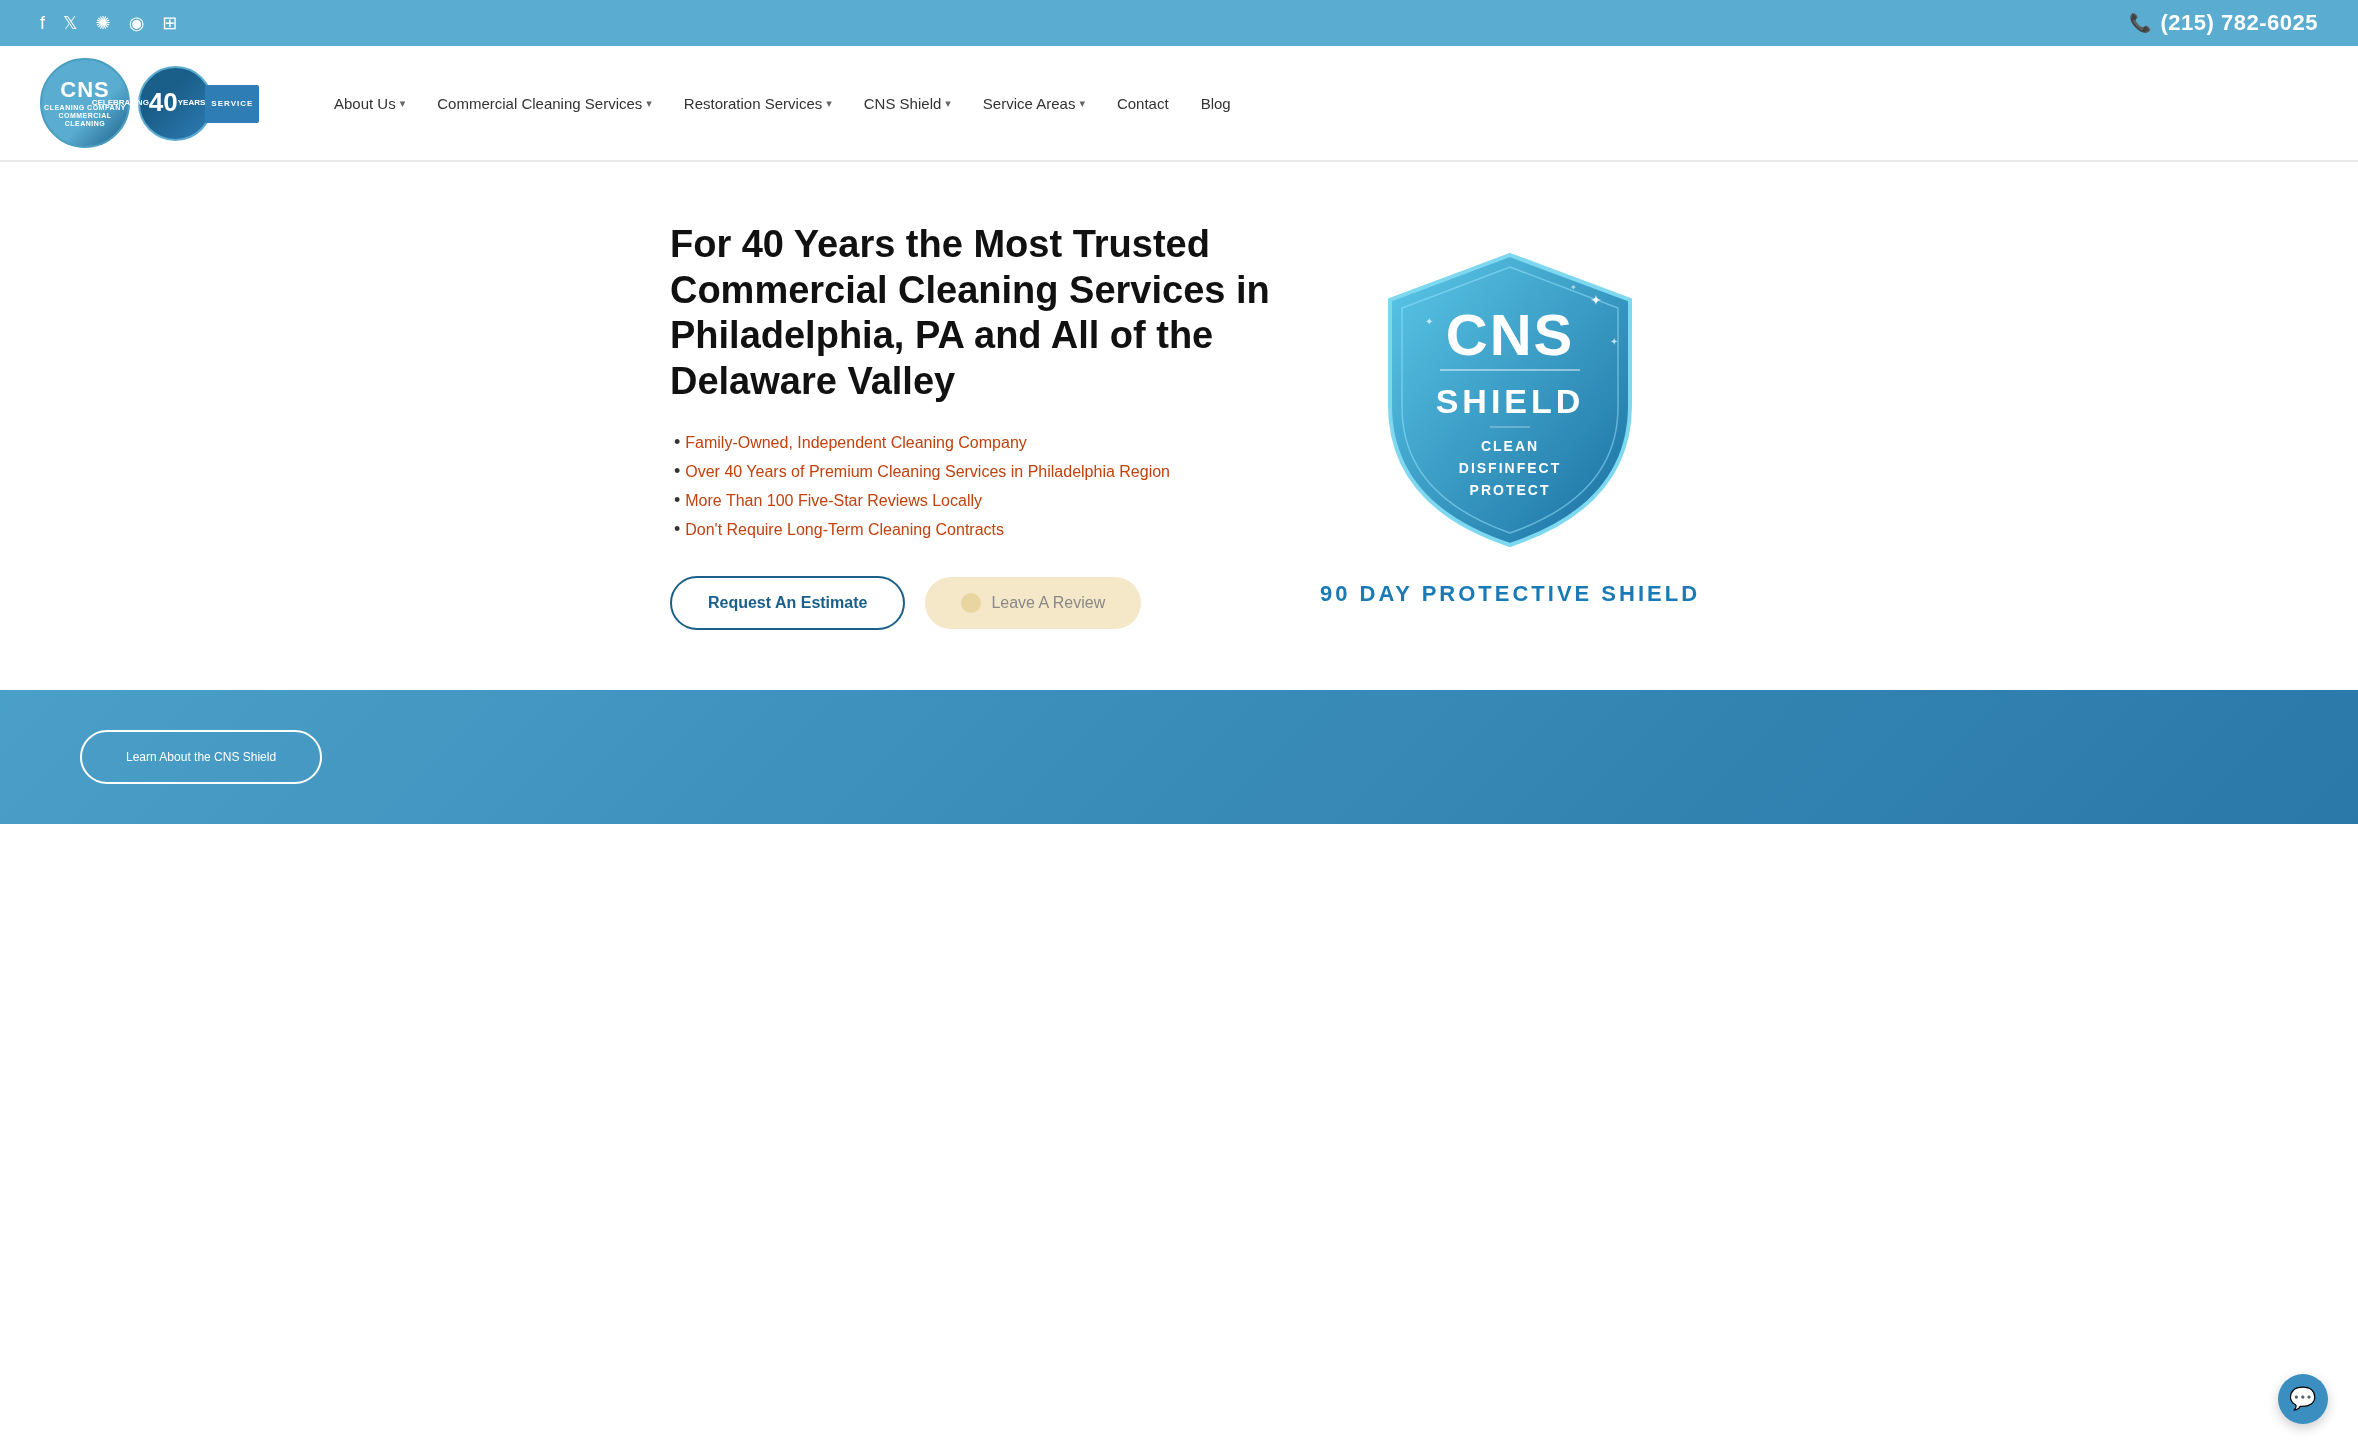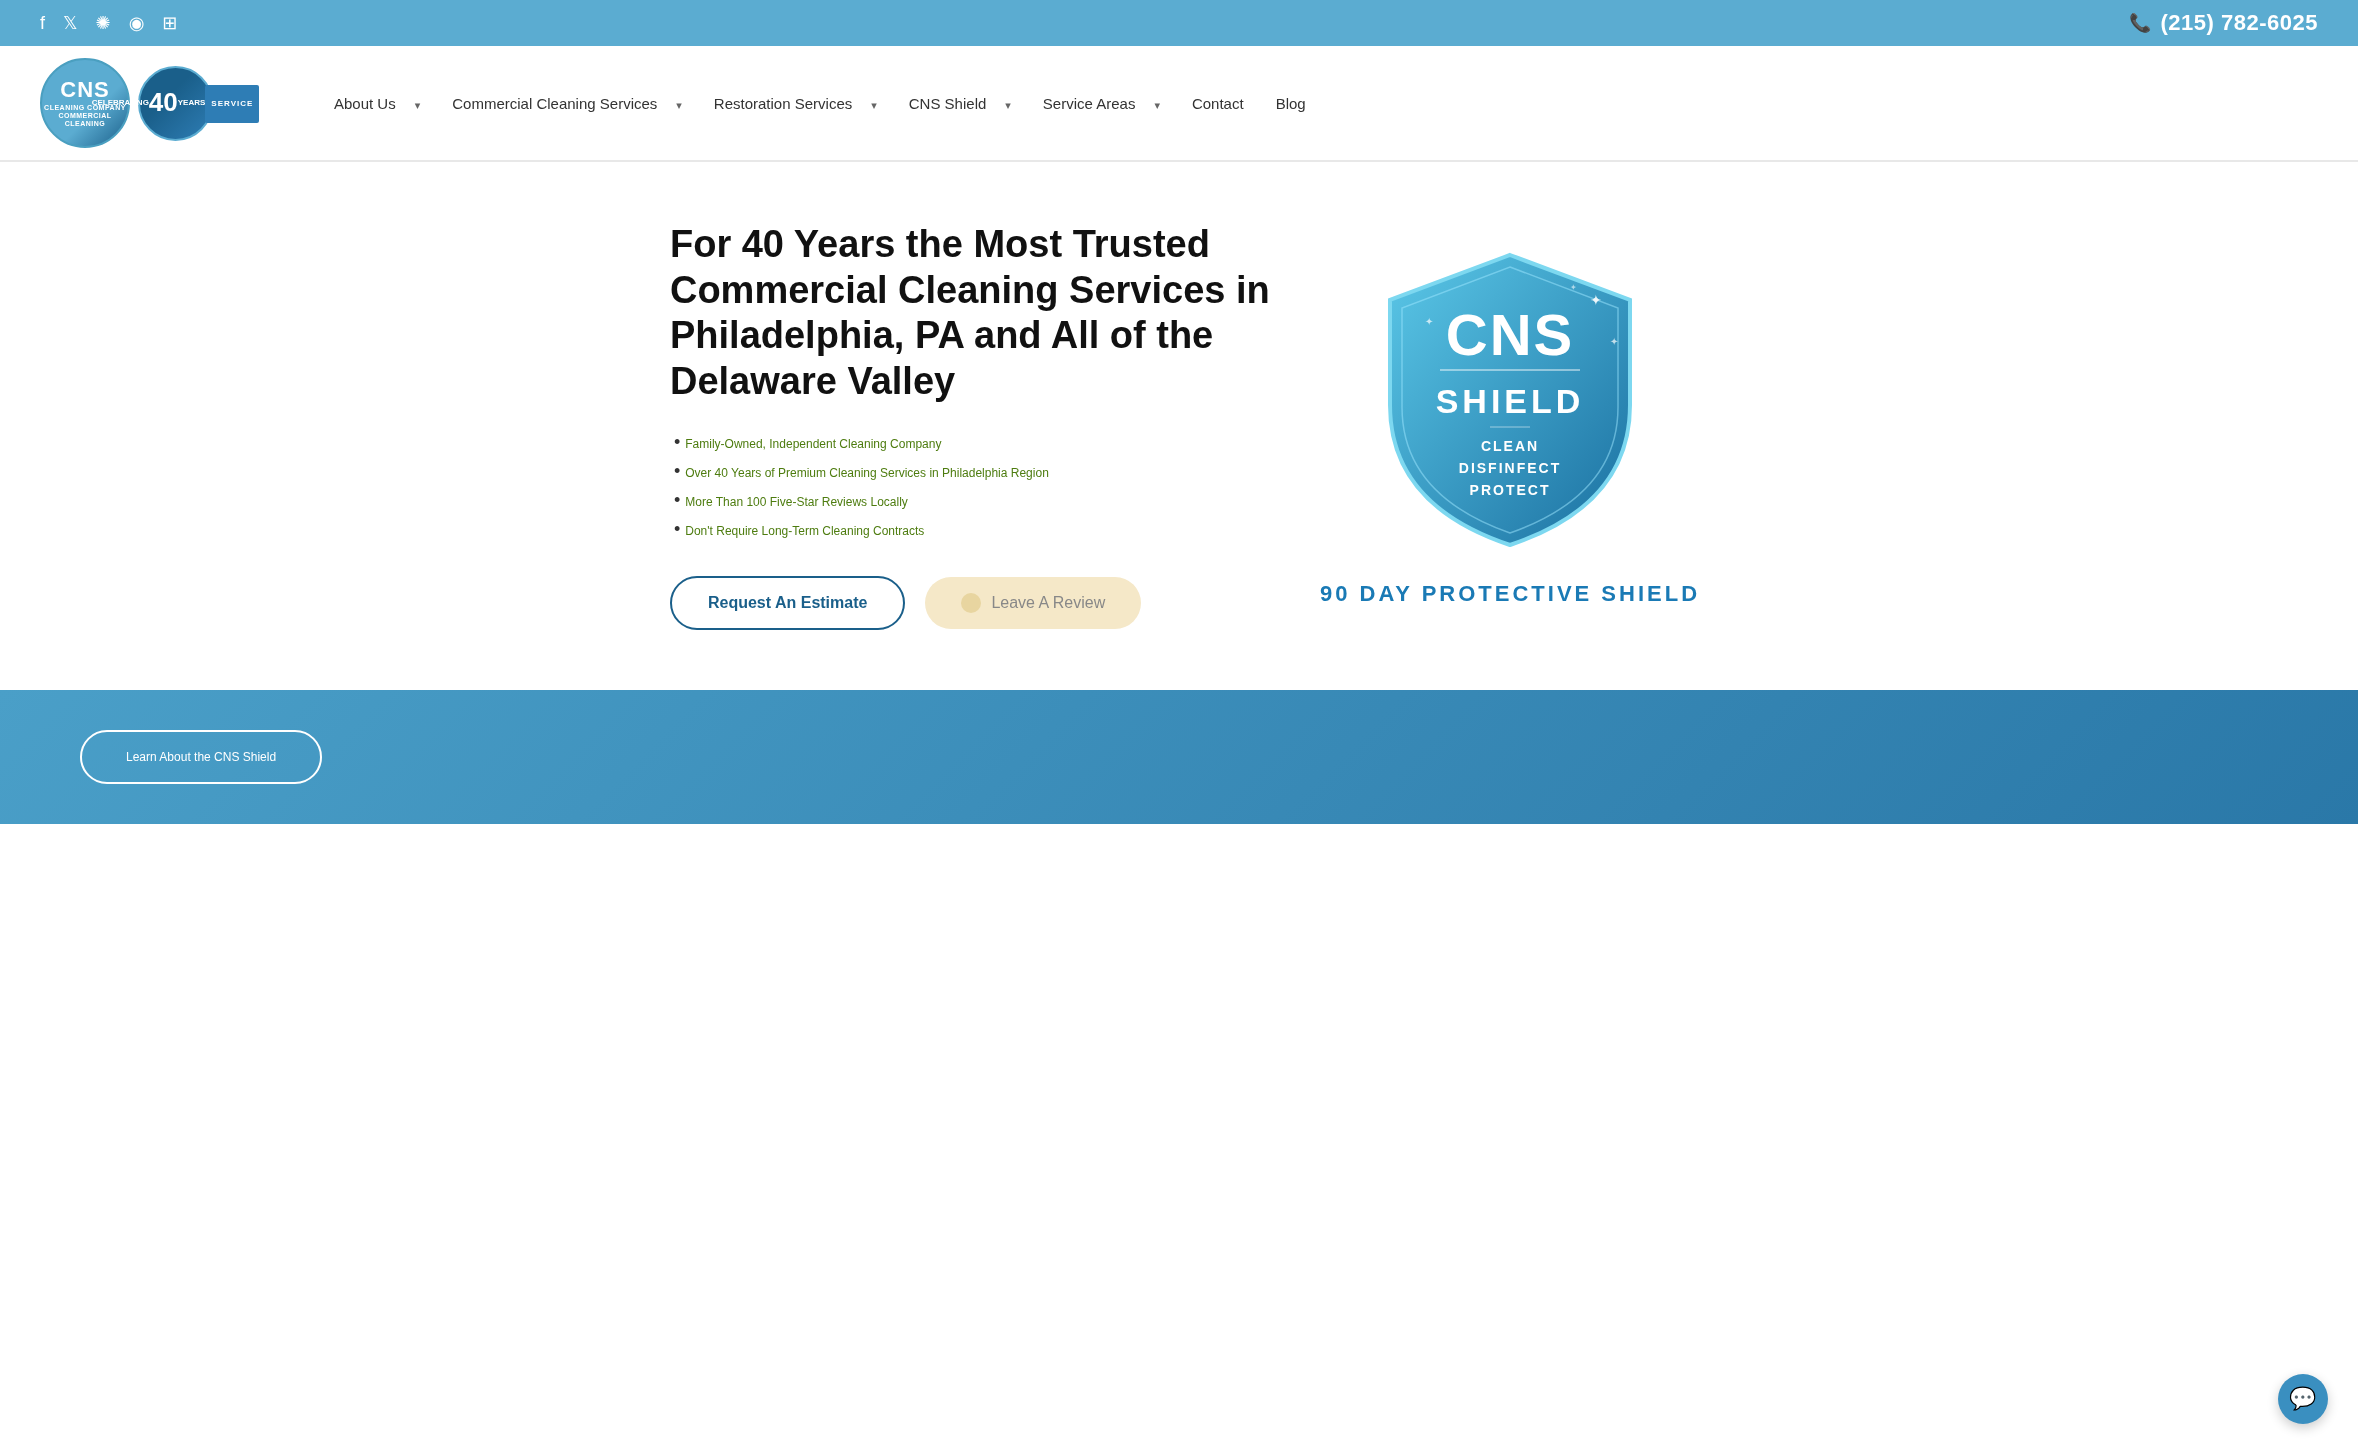--- a/index.html
+++ b/index.html
@@ -98,22 +98,22 @@
     }
 
     nav {
       display: flex;
       align-items: center;
       gap: 4px;
       flex: 1;
     }
     .nav-item {
       display: flex;
-      align-items: flex-end;
-      gap: 19px;
+      align-items: center;
+      gap: 4px;
       color: #333;
       font-size: 15px;
       padding: 8px 14px;
       cursor: pointer;
       white-space: nowrap;
       text-decoration: none;
       border-radius: 4px;
     }
     .nav-chevron { font-size: 11px; color: #666; }
     .nav-contact { color: #333; font-size: 15px; padding: 8px 14px; cursor: pointer; }
@@ -136,22 +136,22 @@
       font-weight: 900;
       color: #111;
       line-height: 1.2;
       margin-bottom: 28px;
     }
     .hero-bullets {
       list-style: none;
       margin-bottom: 36px;
     }
     .hero-bullets li {
-      font-size: 12px;
-      color: #4d7c0f;
+      font-size: 16px;
+      color: #c2410c;
       margin-bottom: 8px;
       padding-left: 4px;
     }
     .hero-bullets li::before {
       content: "• ";
       color: #333;
       font-size: 18px;
     }
     .hero-buttons {
       display: flex;

